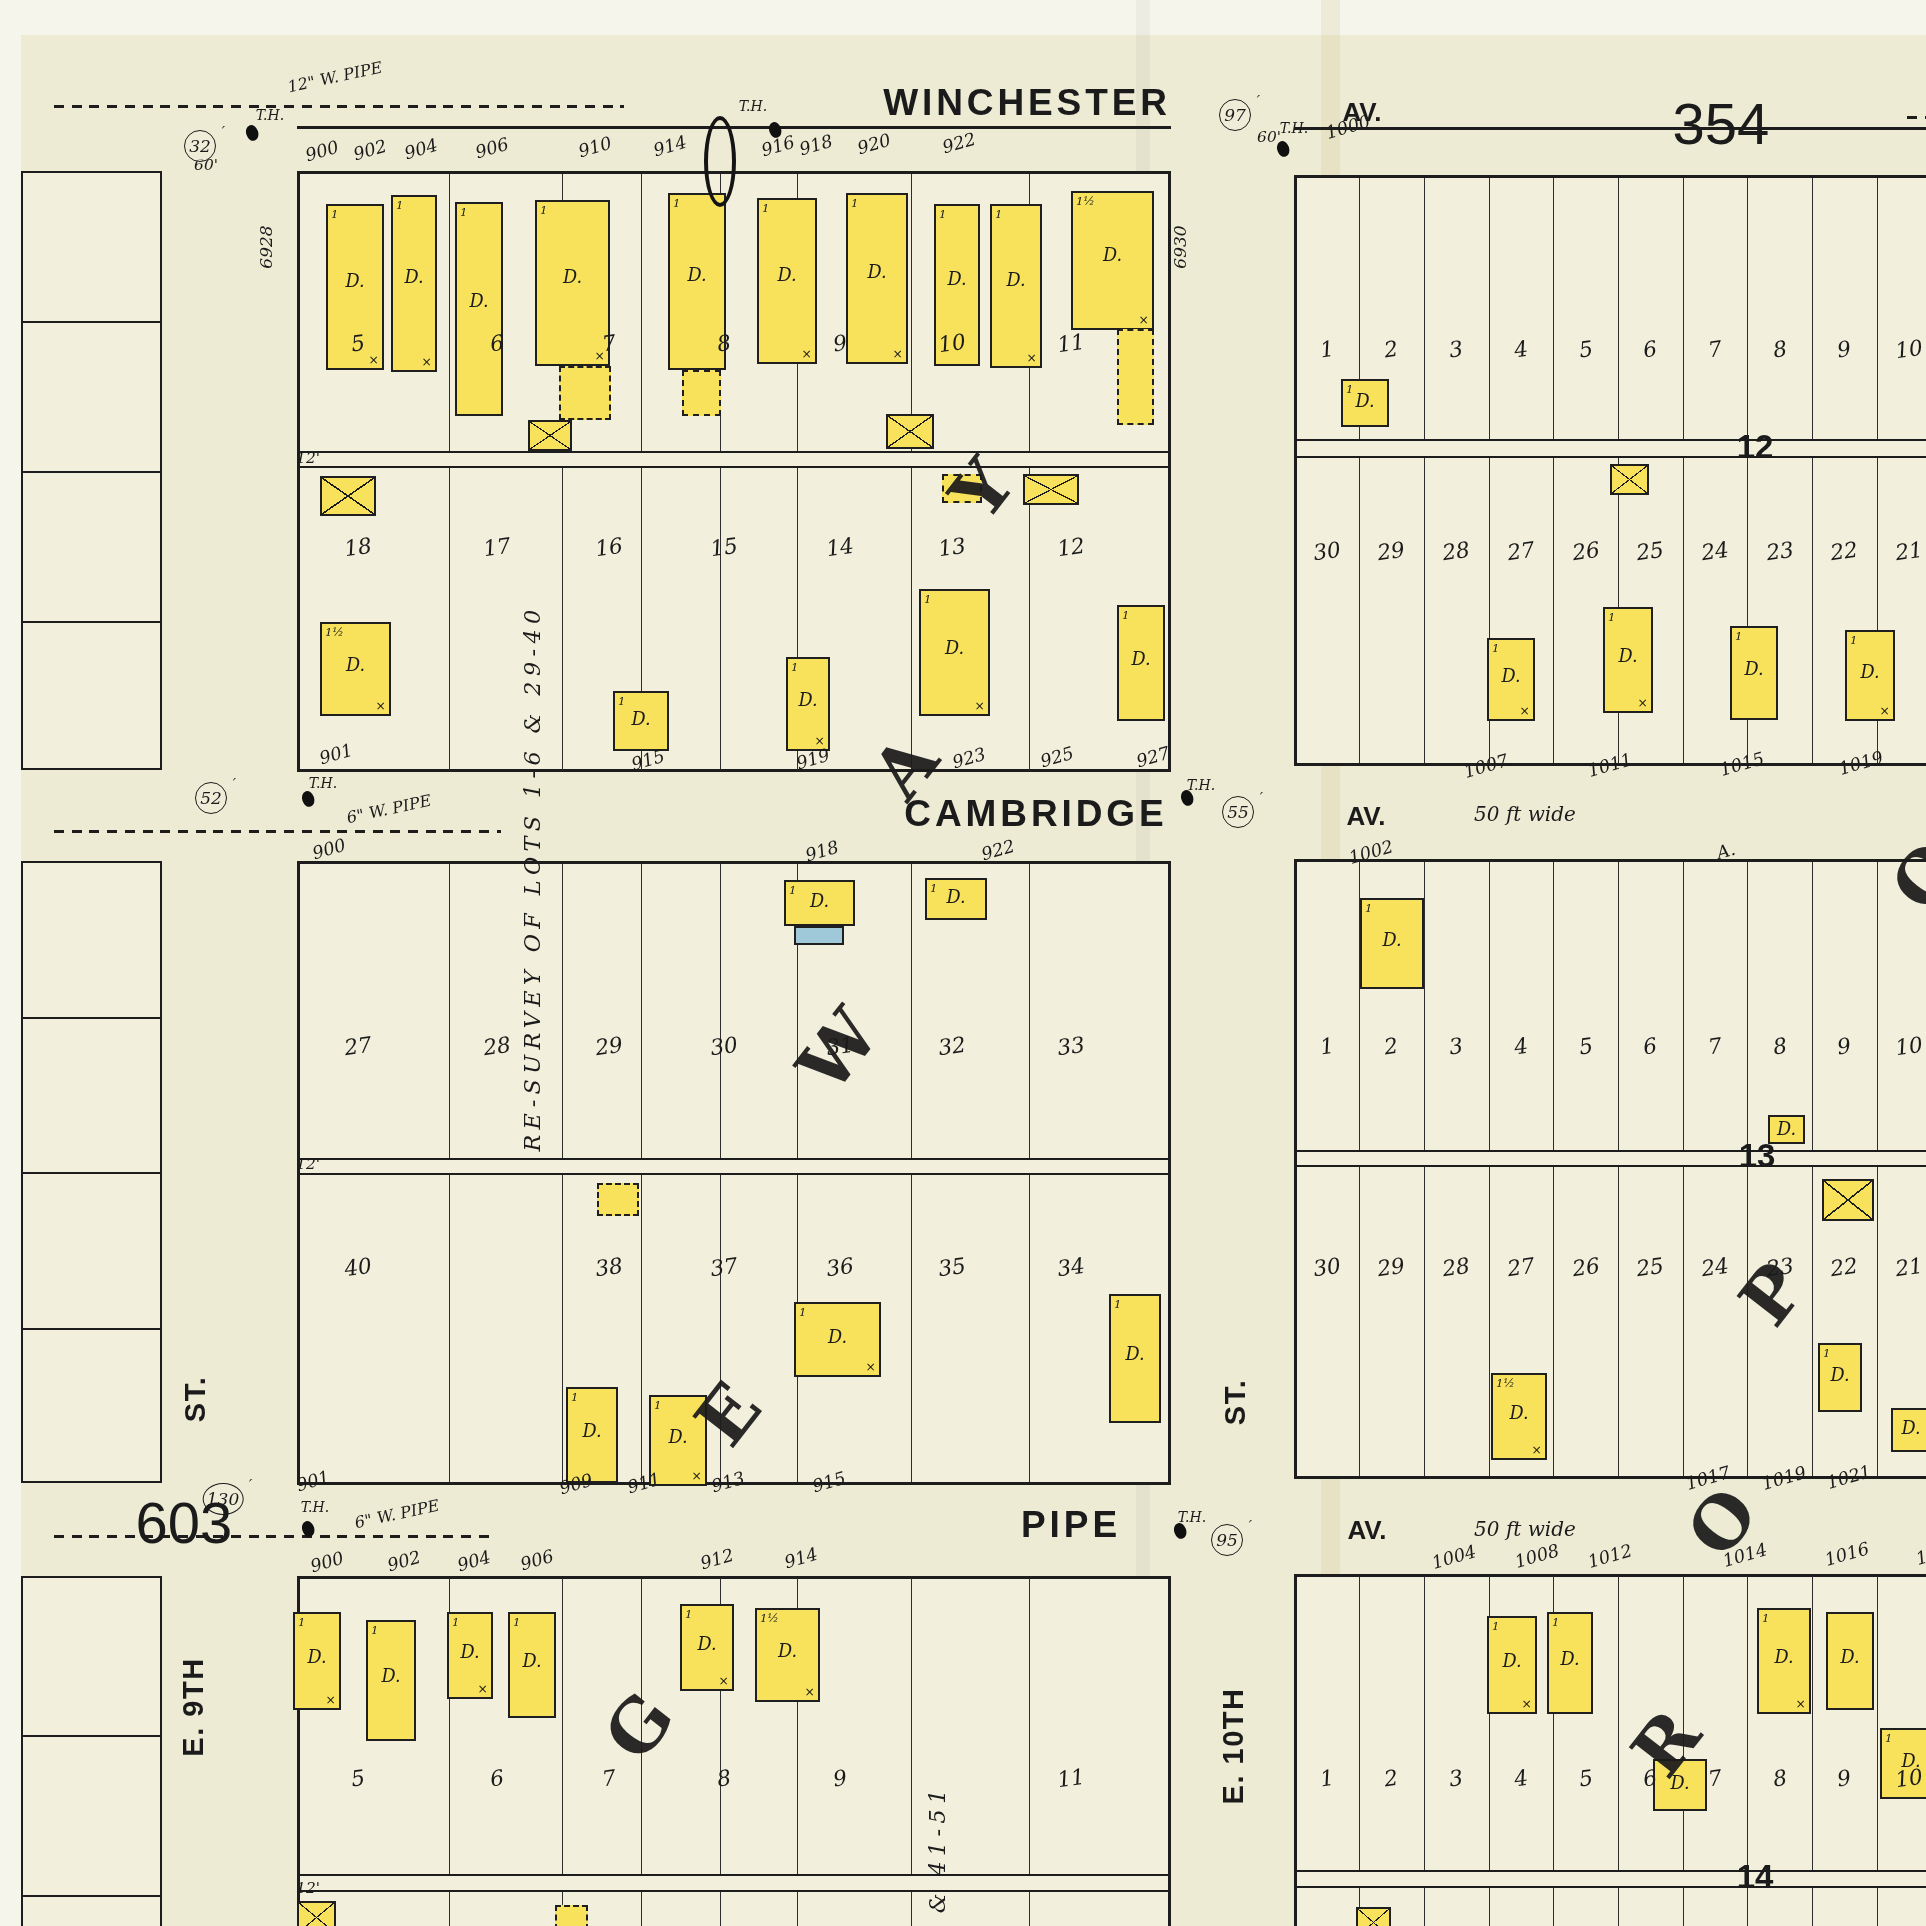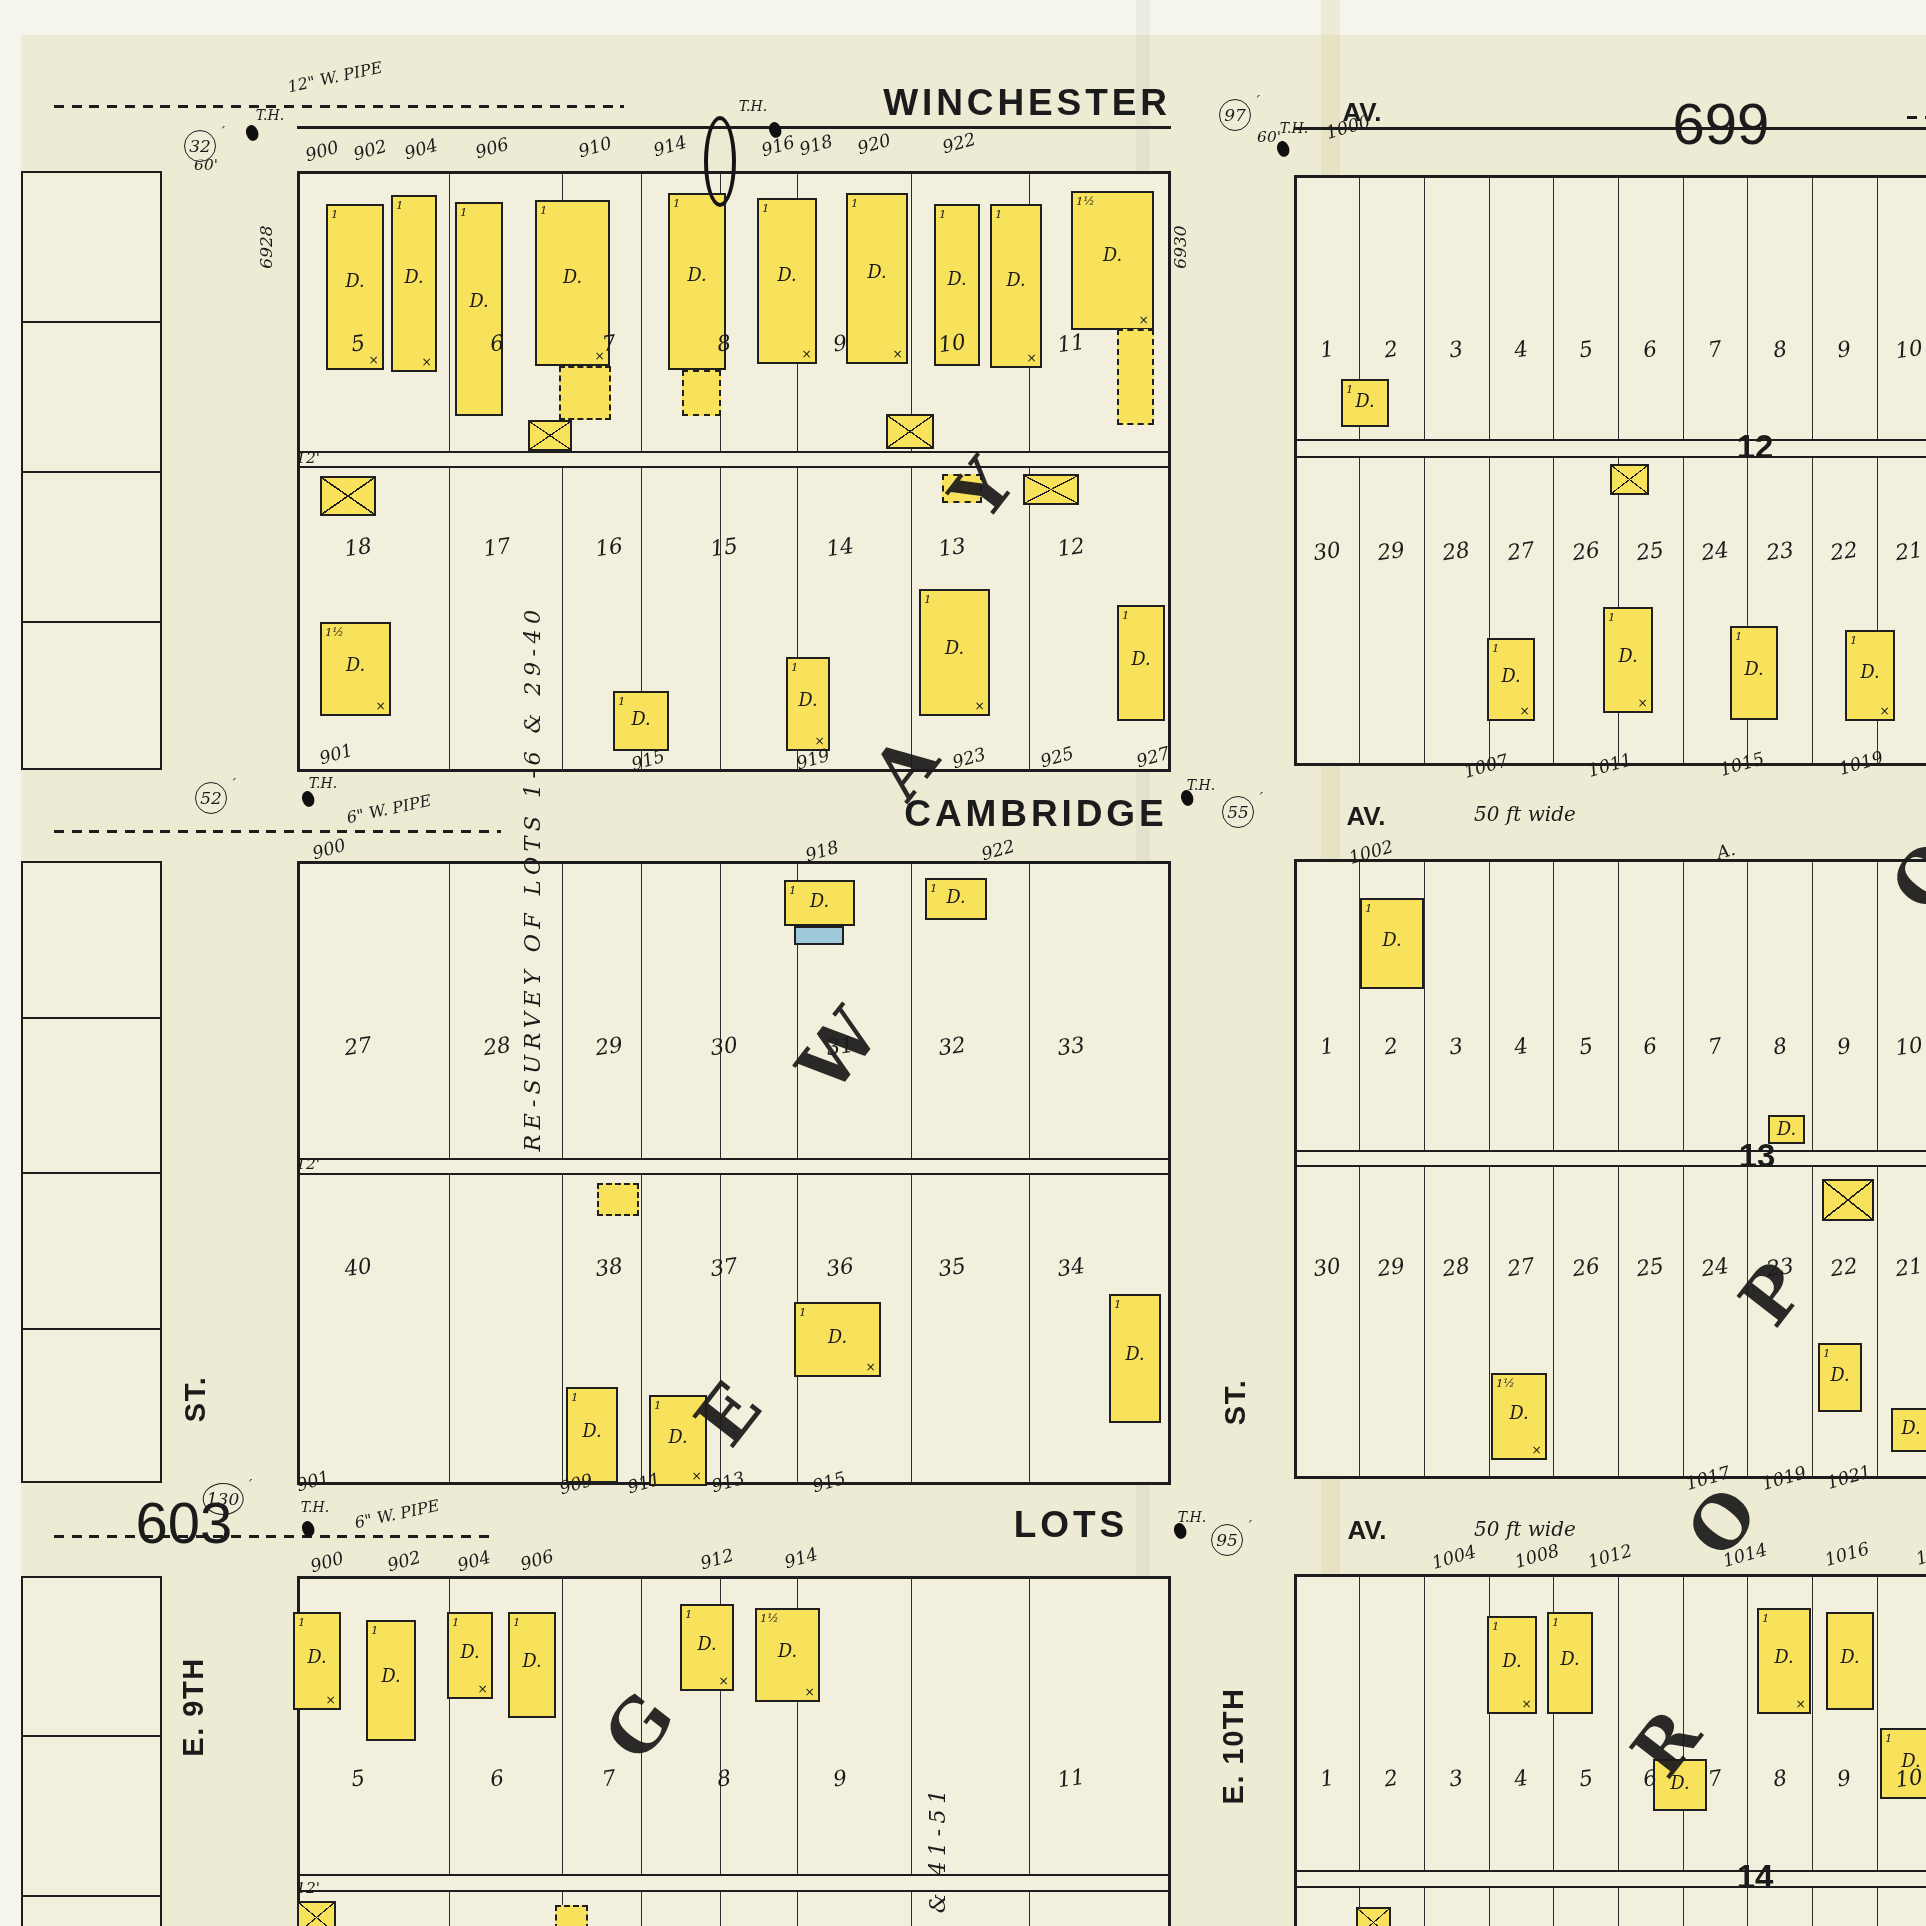--- a/index.html
+++ b/index.html
@@ -489,21 +489,21 @@
         <span class="lab">D.</span>
         <span class="n">1</span>
         <span class="xm">×</span>
       </div>
       <div class="bld y X" style="left: 1356px; top: 1907px; width: 35px; height: 31px;"></div>
       <div class="tx street" style="left: 1027px; top: 103px; transform: translate(-50%, -50%);">WINCHESTER</div>
       <div class="tx av" style="left: 1362px; top: 112px; transform: translate(-50%, -50%);">AV.</div>
       <div class="tx street" style="left: 1036px; top: 814px; transform: translate(-50%, -50%);">CAMBRIDGE</div>
       <div class="tx av" style="left: 1366px; top: 816px; transform: translate(-50%, -50%);">AV.</div>
       <div class="tx wide" style="left: 1525px; top: 814px; transform: translate(-50%, -50%);">50 ft wide</div>
-      <div class="tx street" style="left: 1071px; top: 1525px; transform: translate(-50%, -50%);">LOTS</div>
+      <div class="tx street" style="left: 1071px; top: 1525px; transform: translate(-50%, -50%);">PIPE</div>
       <div class="tx av" style="left: 1367px; top: 1530px; transform: translate(-50%, -50%);">AV.</div>
       <div class="tx wide" style="left: 1525px; top: 1529px; transform: translate(-50%, -50%);">50 ft wide</div>
       <div class="tx stv" style="left: 195px; top: 1399px; transform: translate(-50%, -50%) rotate(-90deg);">ST.</div>
       <div class="tx stv" style="left: 193px; top: 1707px; transform: translate(-50%, -50%) rotate(-90deg);">E. 9TH</div>
       <div class="tx stv" style="left: 1235px; top: 1402px; transform: translate(-50%, -50%) rotate(-90deg);">ST.</div>
       <div class="tx stv" style="left: 1233px; top: 1746px; transform: translate(-50%, -50%) rotate(-90deg);">E. 10TH</div>
       <div class="tx note" style="left: 335px; top: 77px; transform: translate(-50%, -50%) rotate(-12deg);">12" W. PIPE</div>
       <div class="tx note" style="left: 389px; top: 809px; transform: translate(-50%, -50%) rotate(-12deg);">6" W. PIPE</div>
       <div class="tx note" style="left: 397px; top: 1514px; transform: translate(-50%, -50%) rotate(-12deg);">6" W. PIPE</div>
       <div class="tx th" style="left: 270px; top: 115px; transform: translate(-50%, -50%);">T.H.</div>
@@ -576,17 +576,17 @@
       <div class="tx ghost" style="left: 838px; top: 1050px; transform: translate(-50%, -50%) rotate(-52deg);">W</div>
       <div class="tx ghost" style="left: 905px; top: 767px; transform: translate(-50%, -50%) rotate(-52deg);">A</div>
       <div class="tx ghost" style="left: 982px; top: 489px; transform: translate(-50%, -50%) rotate(-52deg);">Y</div>
       <div class="tx ghost" style="left: 1628px; top: 1965px; transform: translate(-50%, -50%) rotate(-52deg);">T</div>
       <div class="tx ghost" style="left: 1666px; top: 1743px; transform: translate(-50%, -50%) rotate(-52deg);">R</div>
       <div class="tx ghost" style="left: 1722px; top: 1522px; transform: translate(-50%, -50%) rotate(-52deg);">O</div>
       <div class="tx ghost" style="left: 1772px; top: 1294px; transform: translate(-50%, -50%) rotate(-52deg);">P</div>
       <div class="tx ghost" style="left: 1926px; top: 876px; transform: translate(-50%, -50%) rotate(-52deg);">O</div>
     </div>
 
-  <div class="bignum" style="left:1721px;top:123px;font-size:58px;font-weight:normal">699</div>
+  <div class="bignum" style="left:1721px;top:123px;font-size:58px;font-weight:normal">354</div>
   <div class="bignum" style="left:184px;top:1522px;font-size:58px;font-weight:normal">603</div>
 
 </div>
 
 
 </body></html>

